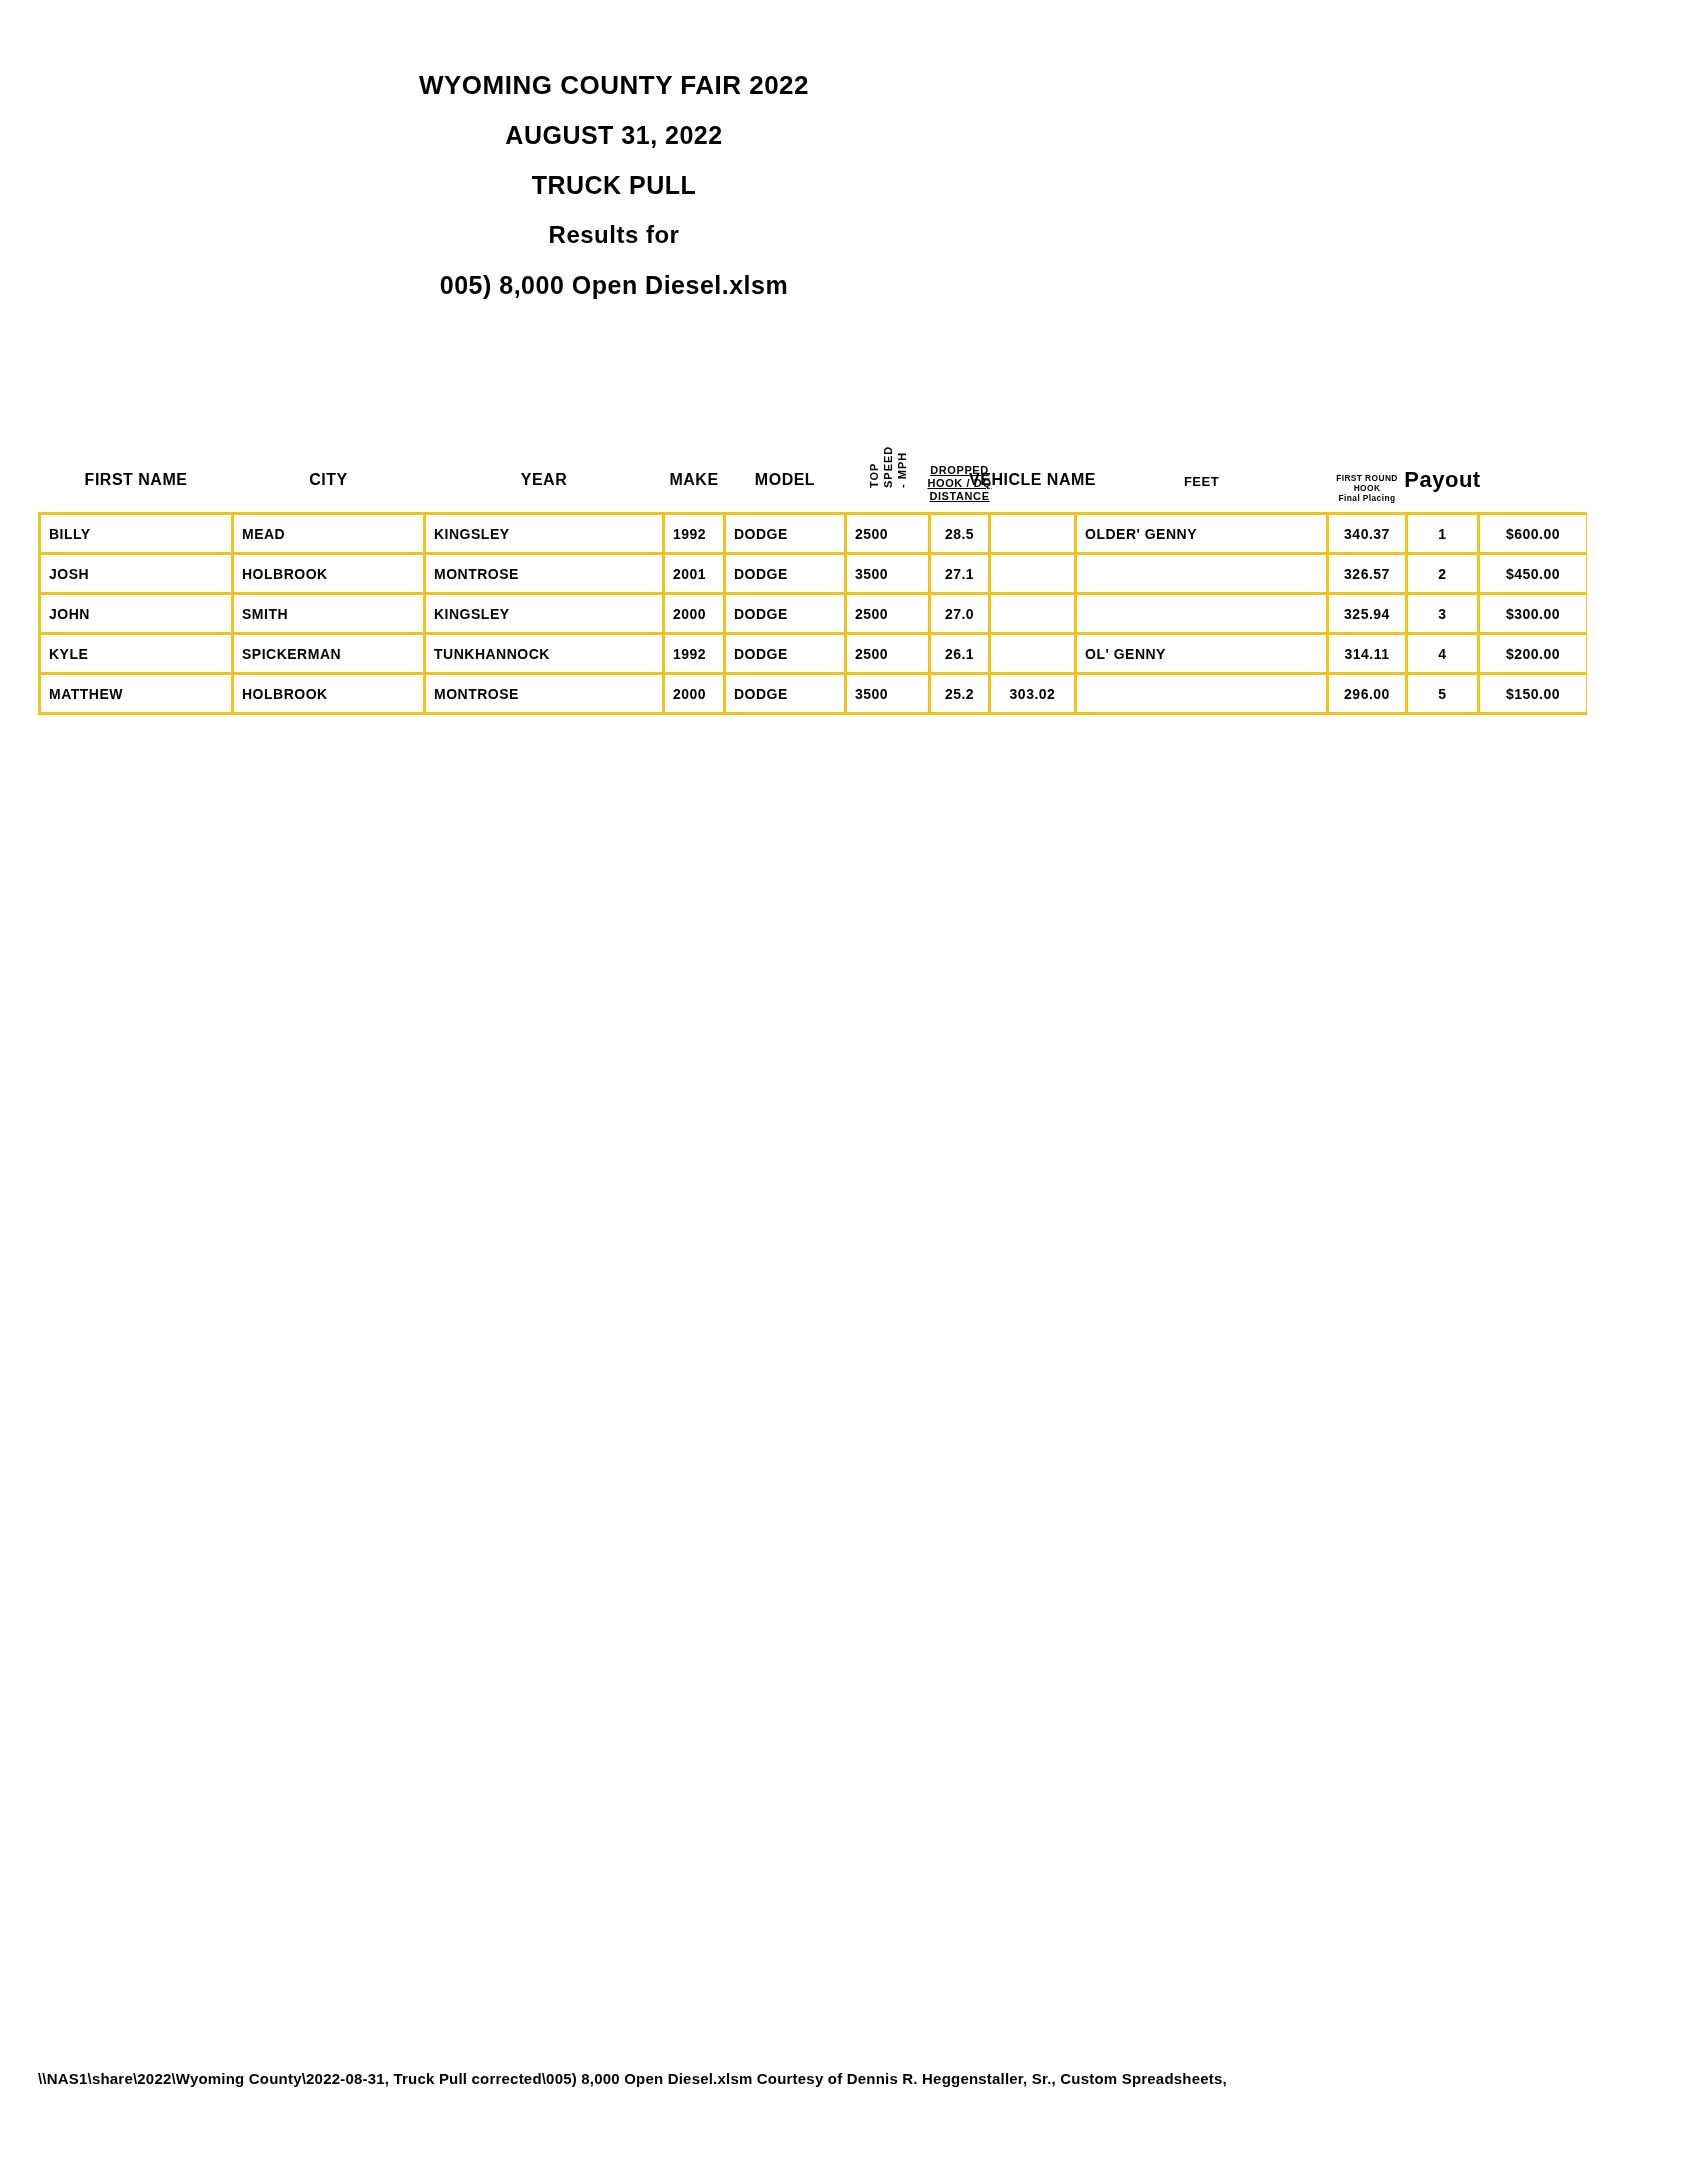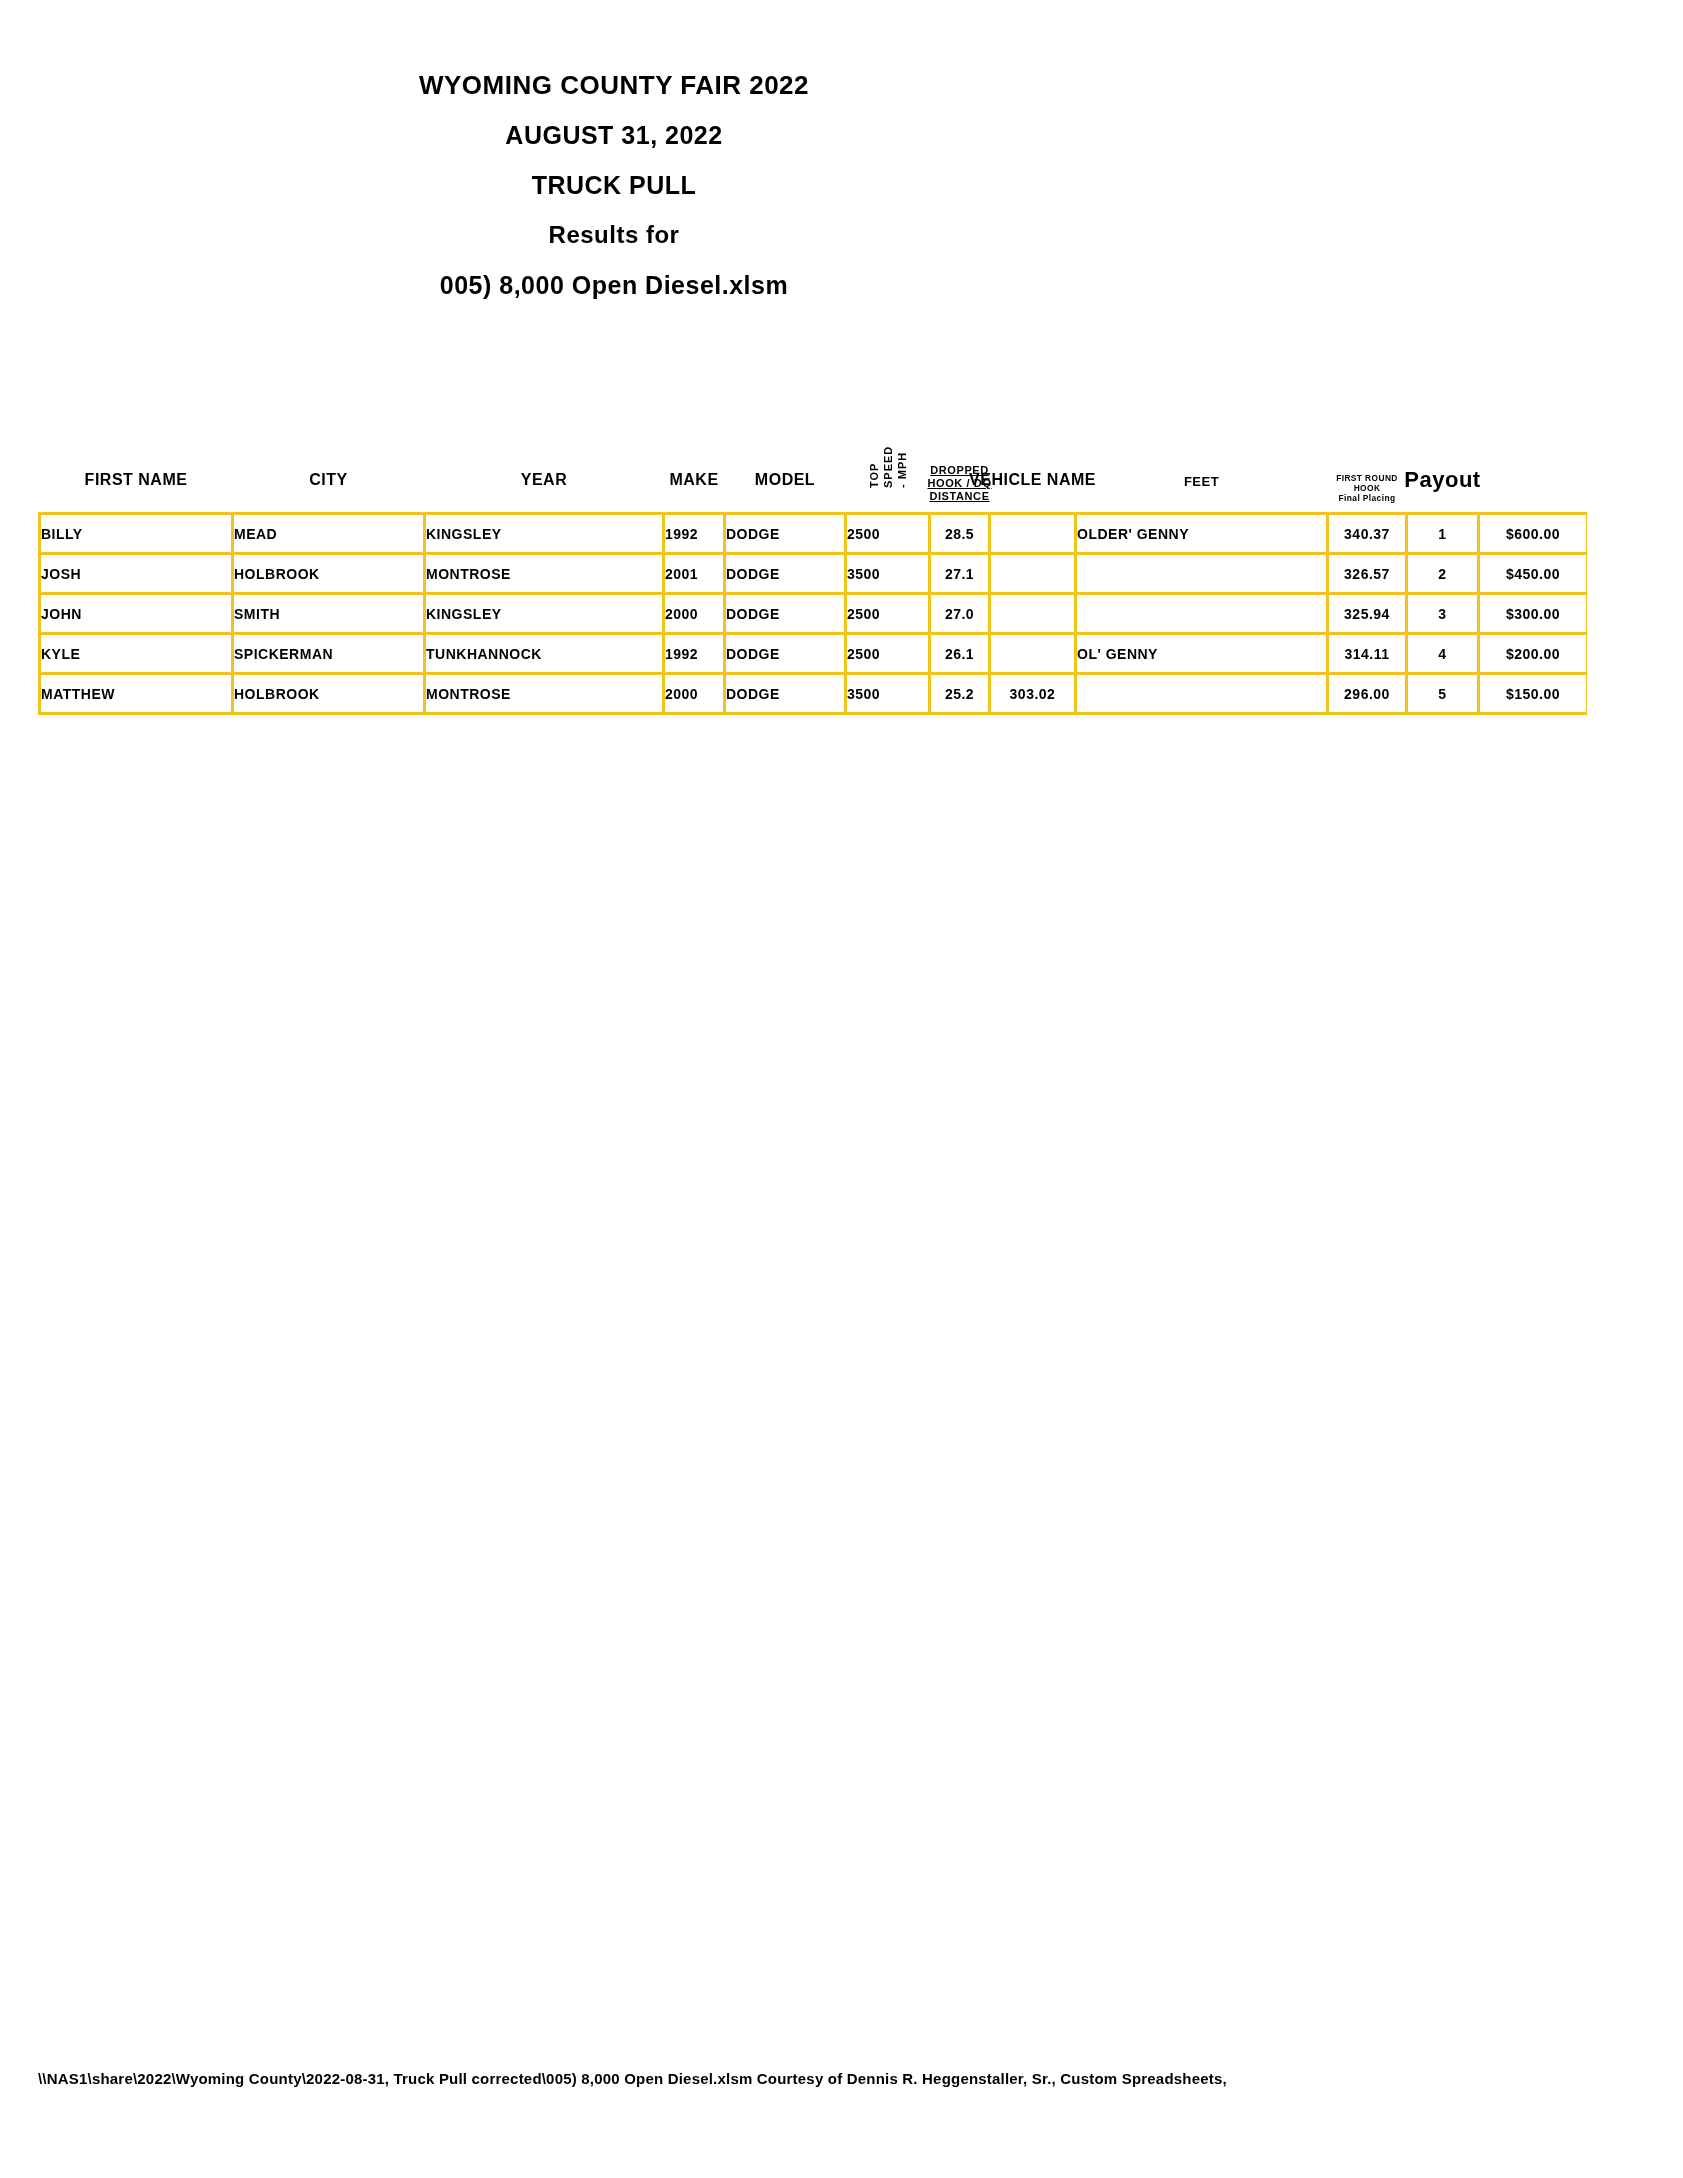--- a/index.html
+++ b/index.html
@@ -51,21 +51,21 @@
     padding:3px 0 3px 3px;
     display:grid;
     grid-template-columns:190px 189px 236px 58px 118px 81px 57px 83px 249px 76px 69px 106px;
     gap:3px;
   }
   .trow{display:contents;}
   .cell{
     background:#ffffff;height:37px;display:flex;align-items:center;
     font-size:14px;letter-spacing:0.5px;white-space:nowrap;overflow:hidden;
   }
-  .cell.al{justify-content:flex-start;}
+  .cell.al{justify-content:flex-start;padding-left:8px;}
   .cell.ac{justify-content:center;}
 
   
   .footer{position:absolute;left:38px;top:2065px;font-size:15px;line-height:27px;letter-spacing:0.2px;}
   .footer .printed{margin-left:22px;}
 </style>
 </head>
 <body>
 
 <div class="titles">

